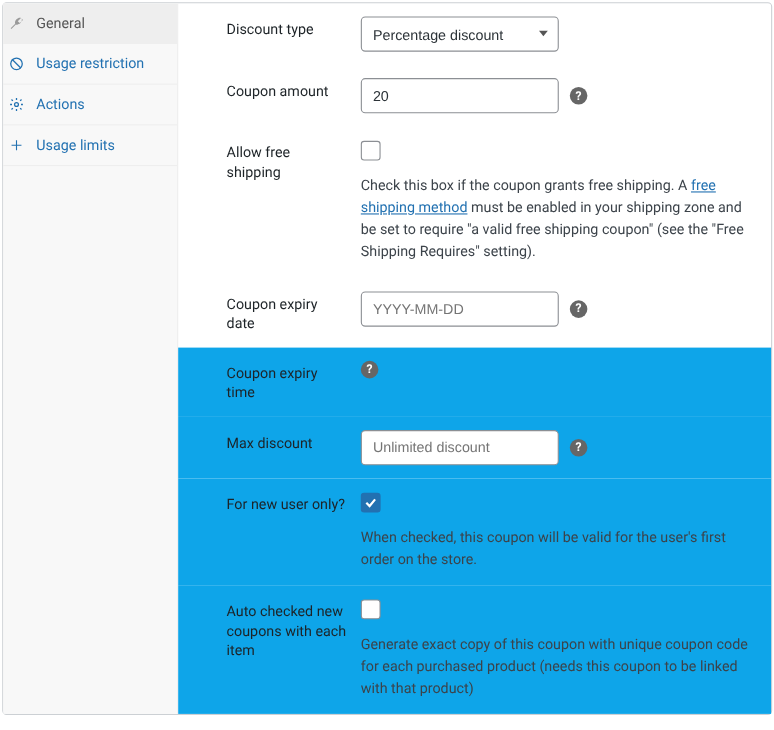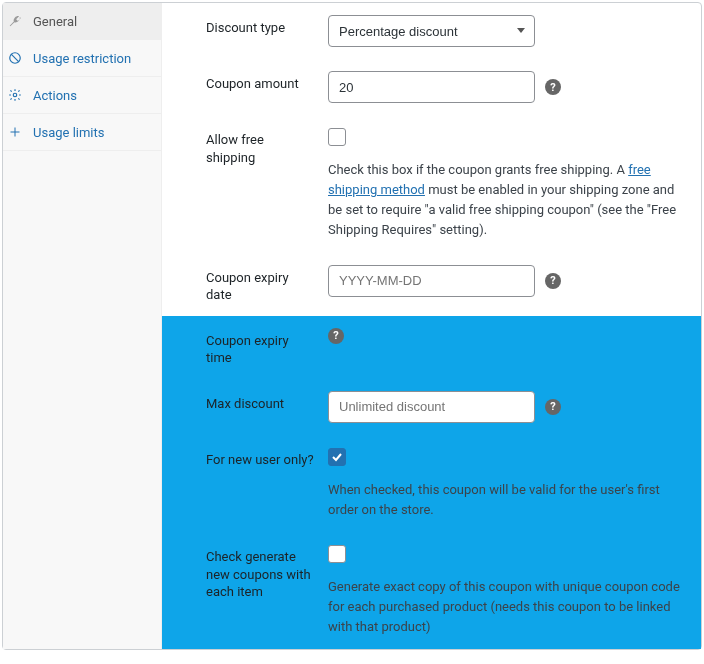--- a/index.html
+++ b/index.html
@@ -15,21 +15,21 @@
   .tab.active::after{  }
   .tab .ico { width:16px; height:16px; display:flex; align-items:center; justify-content:center; color:inherit;}
   .tab.active .ico{ color:#555; }
   .tab-label{ font-size:13px;}
   .content { flex:1; }
   .row { display:flex; padding:12px 16px; gap:12px; align-items:flex-start;}
   .row.green { background:#0ea5e9;}
   .row-label { width:110px; padding-top:4px; color:#1d2327; font-size:13px; line-height:1.35;margin-left:28px;}
   .row-body { flex:1; display:flex; align-items:flex-start; gap:10px; flex-wrap:wrap;}
   select, input[type=text]{
-    width:207px; height:32px; padding:4px 10px; font-size:13px;
+    width:180px; height:32px; padding:4px 10px; font-size:13px;
     border:1px solid #8c8f94; border-radius:4px; background:#fff; color:#2c3338;
   }
   select { appearance:none; padding-right:28px; background-image:none;}
   .select-wrap{position:relative;}
   .select-wrap::after{content:""; position:absolute; right:10px; top:13px; width:0;height:0;border-left:4px solid transparent;border-right:4px solid transparent;border-top:5px solid #555;}
   input::placeholder{ color:#757575;}
   .help { width:16px;height:16px;border-radius:50%;background:#666;color:#fff;display:flex;align-items:center;justify-content:center;font-size:11px;font-weight:700;cursor:help; align-self:center;}
   .checkbox { width:18px;height:18px;border:1px solid #8c8f94;border-radius:3px;background:#fff;display:inline-flex;align-items:center;justify-content:center;flex-shrink:0;cursor:pointer;margin-top:1px;}
   .checkbox.checked{ background:#2271b1; border-color:#2271b1;}
   .checkbox.checked svg { stroke:#fff;}
@@ -140,21 +140,21 @@
           <span class="checkbox checked">
             <svg width="12" height="12" viewBox="0 0 12 12" fill="none" stroke-width="2">
                 <path d="M2 6 L5 9 L10 3"></path>
               </svg>
           </span>
           <span class="desc">When checked, this coupon will be valid for the user's first order on the store.</span>
         </div>
       </div>
 
       <div class="row green">
-        <div class="row-label">Check generate new coupons with each item</div>
+        <div class="row-label">Auto checked new coupons with each item</div>
         <div class="row-body inline">
           <span class="checkbox"></span>
           <span class="desc">Generate exact copy of this coupon with unique coupon code for each purchased product (needs this coupon to be linked with that product)</span>
         </div>
       </div>
 
     </div>
   </div>
 </div>
 

